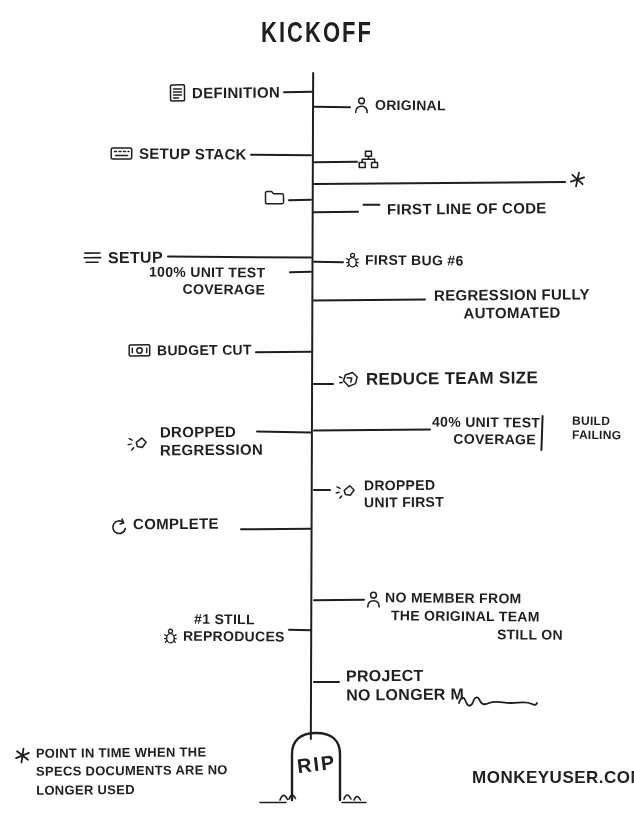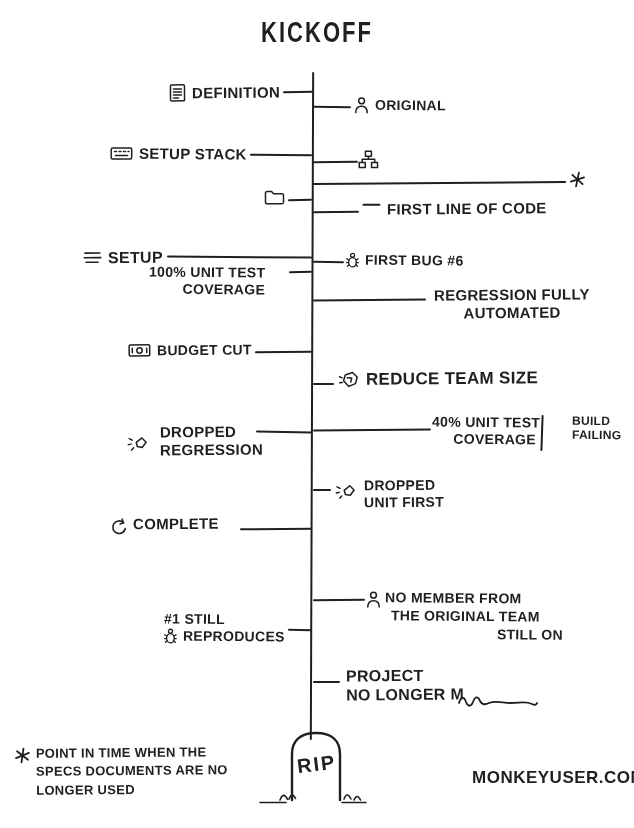--- a/index.html
+++ b/index.html
@@ -105,21 +105,21 @@
     <svg width="18" height="17" viewBox="0 0 18 17" fill="none" stroke="#1f1f1f" stroke-width="1.6" stroke-linecap="round" stroke-linejoin="round">
         <path d="M13.4 4.6a6.3 6.3 0 1 0 1.9 5.9"></path>
         <path d="M12.1 1.2l1.5 3.5-3.5 1.2"></path>
       </svg>
   </span>
   <div class="lbl r-05" style="left:133px;top:515px;font-size:15px">
     <div>COMPLETE</div>
   </div>
 
   <div class="tick r1" style="left:288px;top:629px;width:24px"></div>
-  <div class="lbl r05" style="right:349px;top:611px;font-size:14px;text-align:left">
+  <div class="lbl r05" style="right:349px;top:611px;font-size:14px;text-align:center">
     <div>#1 STILL</div>
     <div class="rrow">
       <span class="ic">
         <svg width="13" height="17" viewBox="0 0 15 19" fill="none" stroke="#1f1f1f" stroke-width="1.5" stroke-linecap="round">
             <circle cx="7.5" cy="4" r="2.3"></circle>
             <ellipse cx="7.5" cy="12" rx="4.4" ry="5.3"></ellipse>
             <path d="M3.2 9.5L1 8M3 12.5H.8M3.6 15l-1.8 1.7M11.8 9.5L14 8M12 12.5h2.2M11.4 15l1.8 1.7"></path>
           </svg>
       </span>
       <span>REPRODUCES</span>

